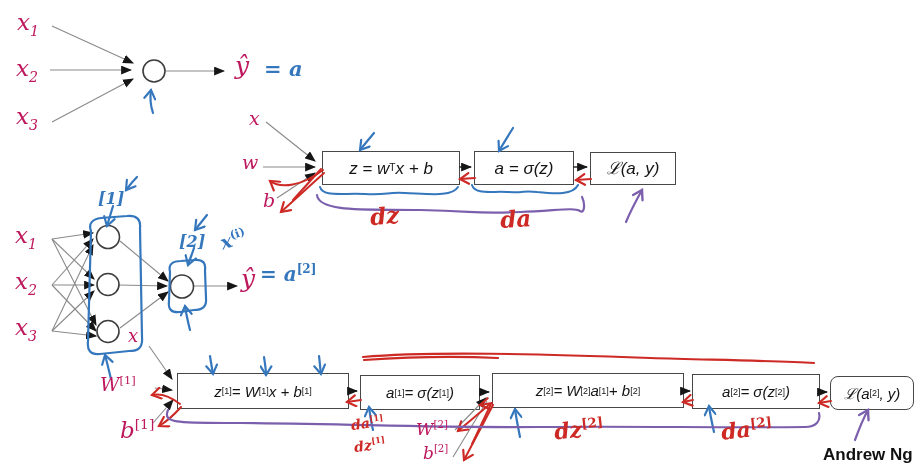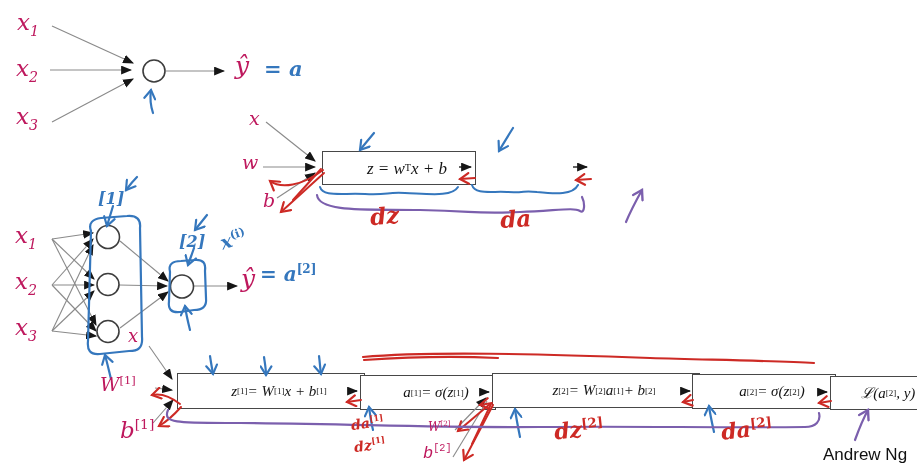--- a/index.html
+++ b/index.html
@@ -2,39 +2,45 @@
 <html><head>
 <meta charset="utf-8">
 <style>
   html,body{margin:0;padding:0;background:#fff;}
   #slide{position:relative;width:917px;height:470px;background:#ffffff;overflow:hidden;
          font-family:"DejaVu Serif",serif;}
   #strokes{position:absolute;left:0;top:0;pointer-events:none;}
   .math{position:absolute;font-family:"DejaVu Serif",serif;font-style:italic;color:#be185d;
         white-space:nowrap;line-height:1;}
   .box{position:absolute;border:1.6px solid #474747;background:#fff;display:flex;
-       align-items:center;justify-content:center;font-family:Liberation Serif, serif;
-       font-style:italic;color:#141414;white-space:nowrap;line-height:1;padding-left:16px;}
+       align-items:center;justify-content:center;font-family:Liberation Sans, sans-serif;
+       font-style:italic;color:#141414;white-space:nowrap;line-height:1;}
   .hb{color:#3577bd;} 
   .hr{color:#cd2a25;} 
   .hand{font-family:"DejaVu Serif",serif;font-style:italic;font-weight:bold;}
   sup{font-size:60%;font-style:normal;line-height:0;}
   sub{font-size:62%;line-height:0;}
   .sans{font-family:"Liberation Sans","DejaVu Sans",sans-serif;font-style:normal;}
 </style>
 </head>
 <body>
 
 <div id="slide">
 
   <div class="box" style="left:322px;top:151px;width:136px;height:32px;font-size:17px;">
       <span>z = w</span>
       <sup>T</sup>
       <span>x + b</span>
     </div>
+  <div class="box" style="left:474px;top:151px;width:98px;height:32px;font-size:17px;">
+      <span>a = σ(z)</span>
+    </div>
+  <div class="box" style="left:590px;top:152px;width:84px;height:31px;font-size:17px;">
+      <span>ℒ(a, y)</span>
+    </div>
 
   <div class="box" style="left:177px;top:373px;width:170px;height:34px;font-size:15px;">
       <span>z</span>
       <sup>[1]</sup>
       <span> = W</span>
       <sup>[1]</sup>
       <span>x + b</span>
       <sup>[1]</sup>
     </div>
   <div class="box" style="left:360px;top:375px;width:118px;height:33px;font-size:15px;">
@@ -54,21 +60,21 @@
       <span> + b</span>
       <sup>[2]</sup>
     </div>
   <div class="box" style="left:692px;top:374px;width:126px;height:33px;font-size:15px;">
       <span>a</span>
       <sup>[2]</sup>
       <span> = σ(z</span>
       <sup>[2]</sup>
       <span>)</span>
     </div>
-  <div class="box" style="left:830px;top:376px;width:82px;height:32px;font-size:15px;">
+  <div class="box" style="left:830px;top:376px;width:82px;height:32px;font-size:15px;border-radius:8px;">
       <span>ℒ(a</span>
       <sup>[2]</sup>
       <span>, y)</span>
     </div>
 
   <svg id="strokes" width="917" height="470" viewBox="0 0 917 470">
     <defs>
       <marker id="aK" viewBox="0 0 10 8" refX="9" refY="4" markerWidth="11" markerHeight="9" orient="auto" markerUnits="userSpaceOnUse">
           <path d="M0,0 L10,4 L0,8 Z" fill="#161616"></path>
         </marker>
@@ -212,21 +218,21 @@
   <span class="math" style="left:15px;top:316px;font-size:23px;"><span>x</span><sub>3</sub></span>
   <span class="math hb hand" style="left:98px;top:191px;font-size:16px;">[1]</span>
   <span class="math hb hand" style="left:179px;top:234px;font-size:16px;">[2]</span>
   <span class="math hb hand" style="left:220px;top:230px;font-size:19px;transform:rotate(-18deg);"><span>x</span><sup>(i)</sup></span>
   <span class="math" style="left:241px;top:266px;font-size:25px;">ŷ</span>
   <span class="math hb hand" style="left:260px;top:264px;font-size:20px;"><span>= a</span><sup>[2]</sup></span>
   <span class="math" style="left:128px;top:327px;font-size:18px;">x</span>
 
   <span class="math" style="left:100px;top:375px;font-size:19px;"><span>W</span><sup>[1]</sup></span>
   <span class="math" style="left:120px;top:419px;font-size:23px;"><span>b</span><sup>[1]</sup></span>
-  <span class="math" style="left:428px;top:421px;font-size:12px;"><span>W</span><sup>[2]</sup></span>
-  <span class="math" style="left:423px;top:445px;font-size:17px;font-family:Liberation Mono, monospace;"><span>b</span><sup>[2]</sup></span>
+  <span class="math" style="left:416px;top:421px;font-size:17px;"><span>W</span><sup>[2]</sup></span>
+  <span class="math" style="left:423px;top:445px;font-size:17px;"><span>b</span><sup>[2]</sup></span>
   <span class="math hr hand" style="left:351px;top:416px;font-size:14px;transform:rotate(-8deg);"><span>da</span><sup>[1]</sup></span>
   <span class="math hr hand" style="left:354px;top:438px;font-size:14px;transform:rotate(-8deg);"><span>dz</span><sup>[1]</sup></span>
   <span class="math hr hand" style="left:554px;top:418px;font-size:22px;transform:rotate(-6deg);"><span>dz</span><sup>[2]</sup></span>
   <span class="math hr hand" style="left:721px;top:418px;font-size:22px;transform:rotate(-6deg);"><span>da</span><sup>[2]</sup></span>
 
-  <span class="math sans" style="left:823px;top:446px;font-size:17px;color:#111;">Andrew Ng</span>
+  <span class="math sans" style="left:823px;top:446px;font-size:17px;color:#111;font-weight:bold;">Andrew Ng</span>
 </div>
 
 </body></html>

